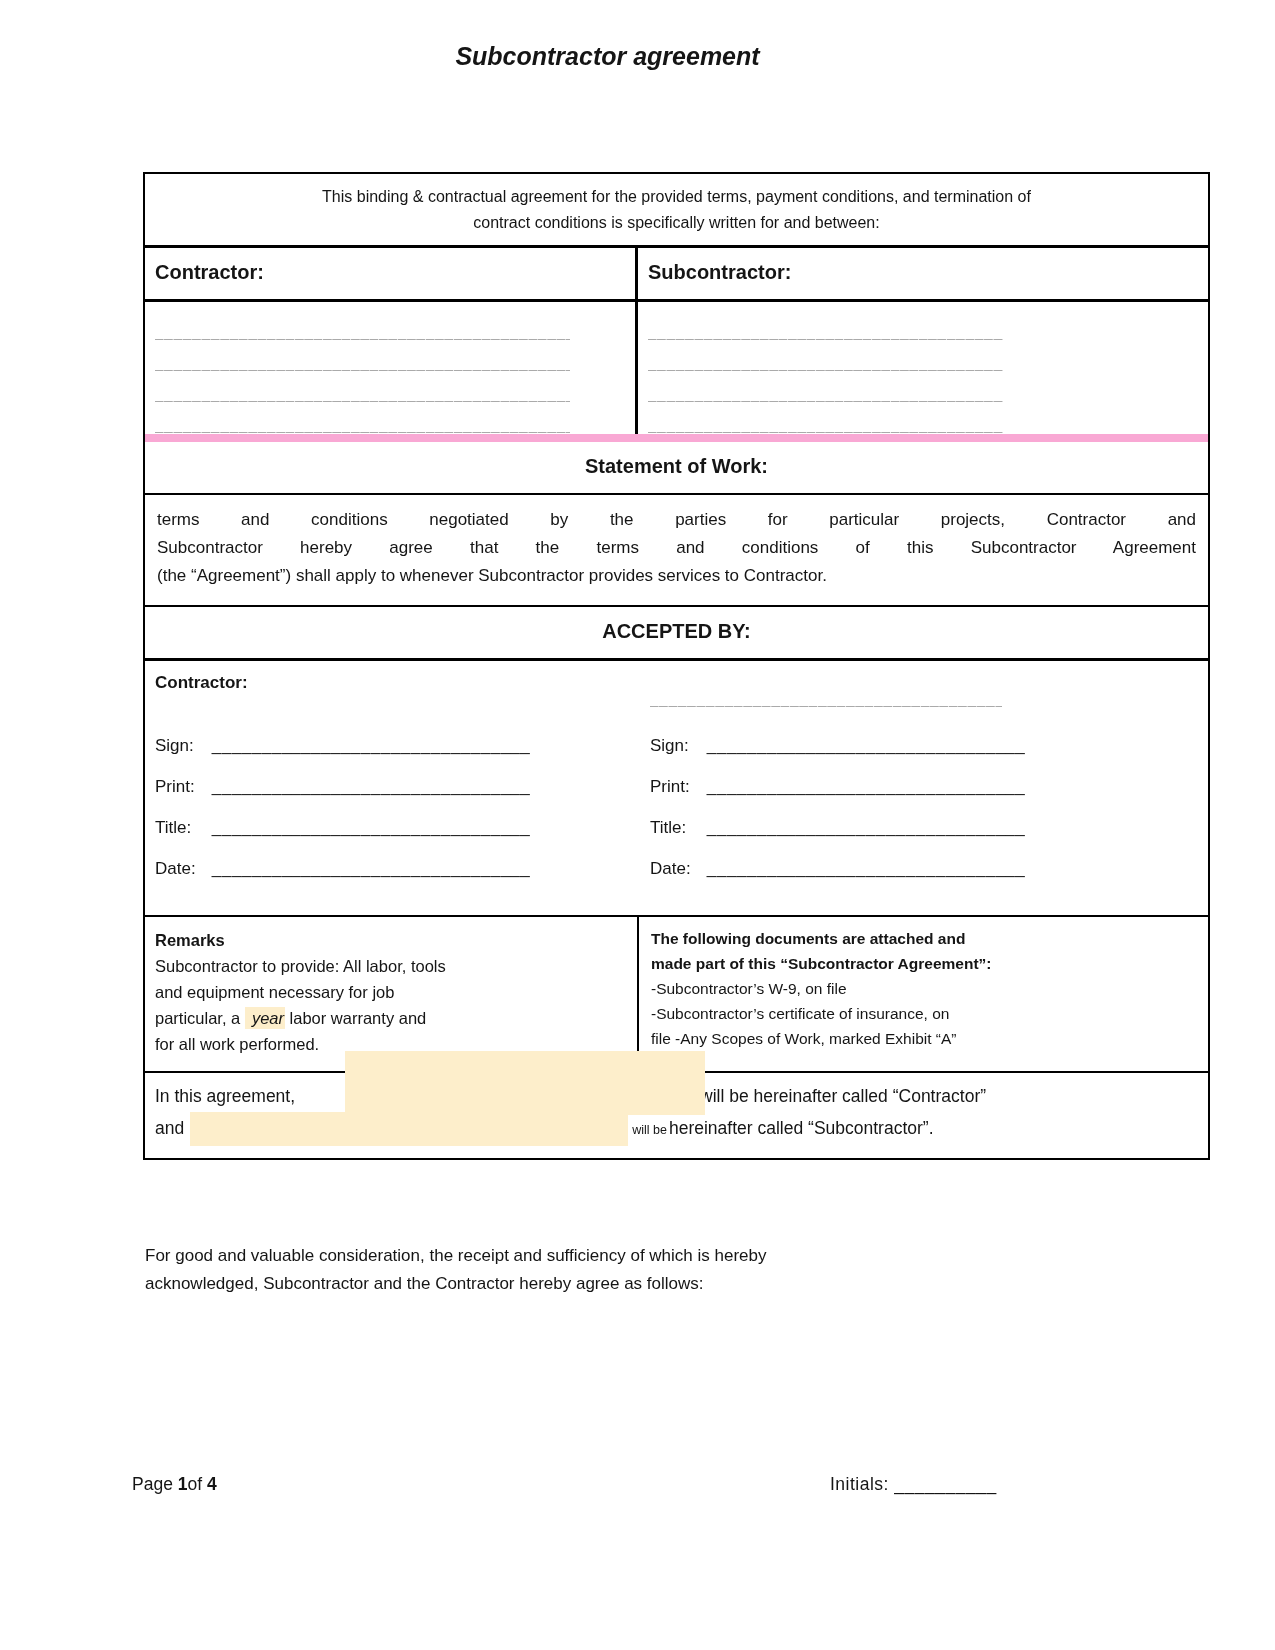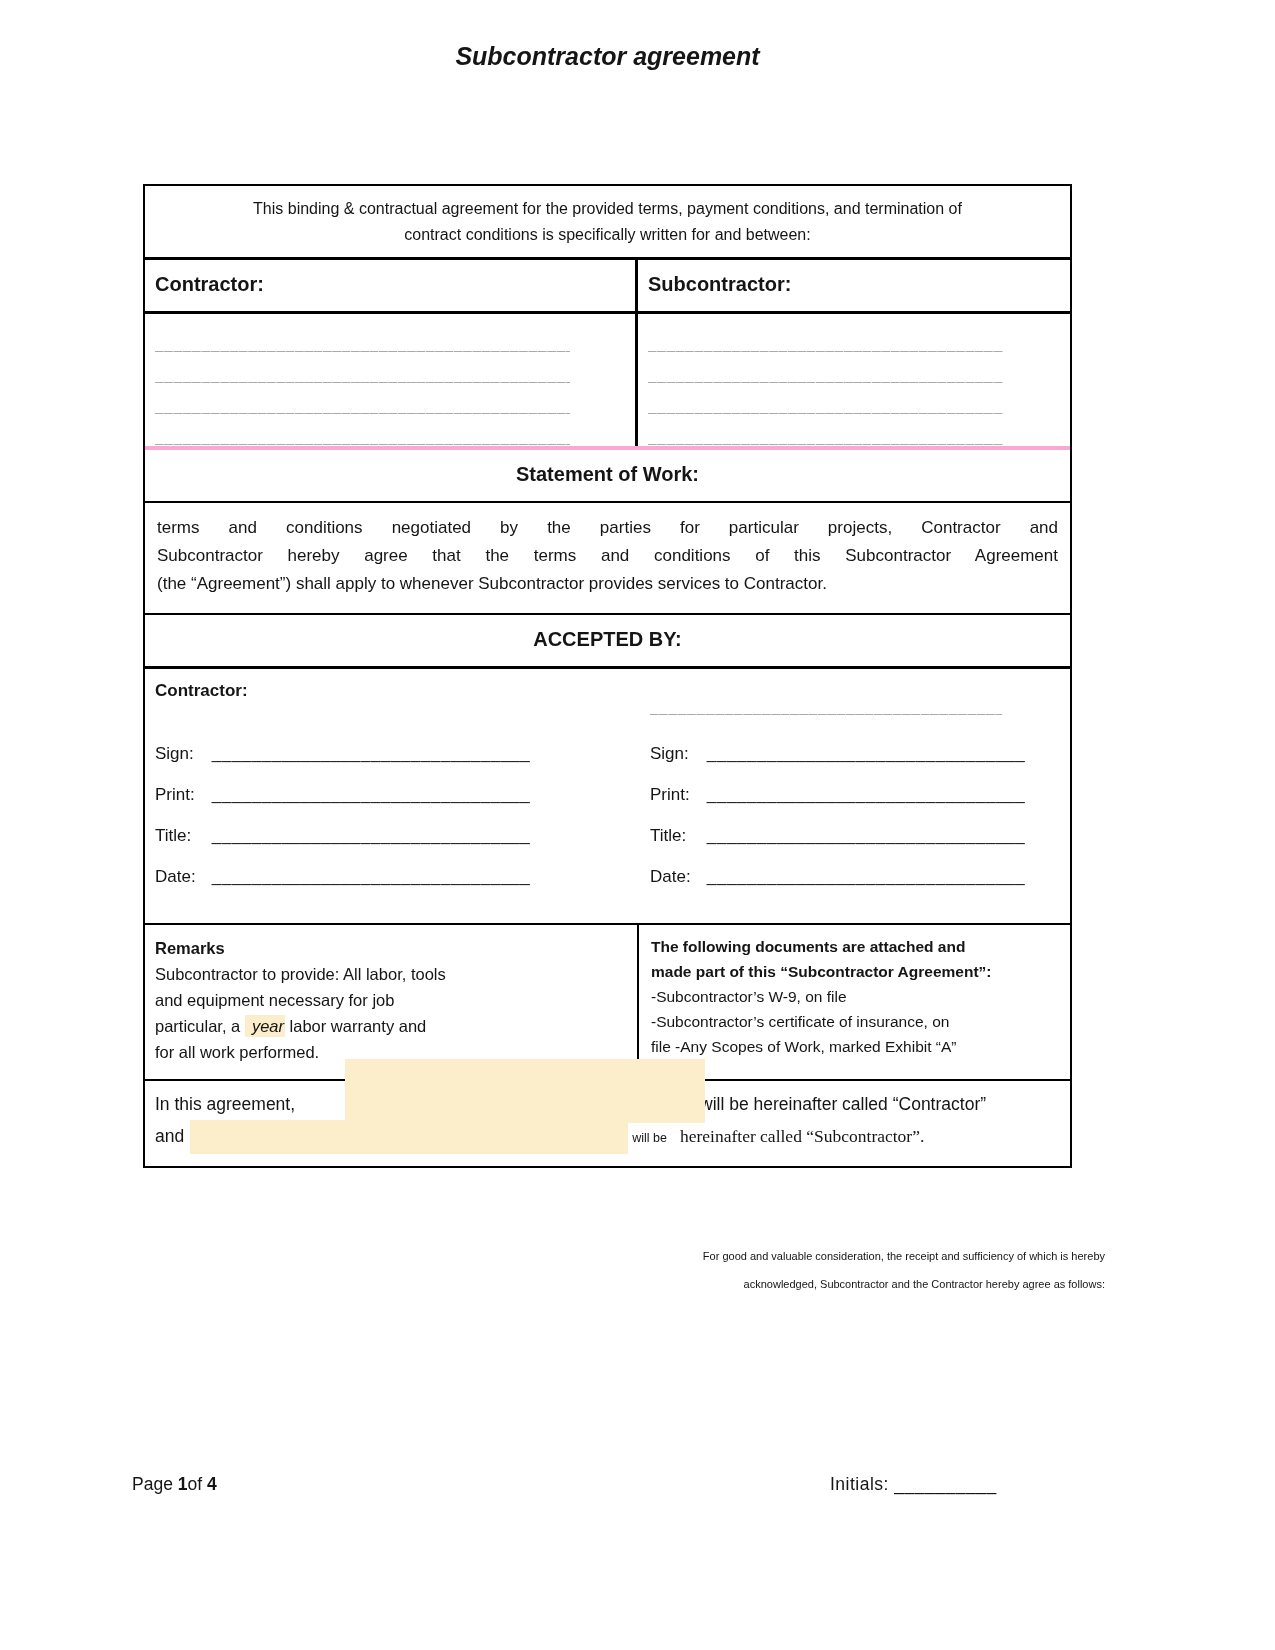--- a/index.html
+++ b/index.html
@@ -1,39 +1,39 @@
 <!DOCTYPE html>
 <html><head>
 <meta charset="utf-8">
 <style>
   html,body{margin:0;padding:0;background:#fff;}
   .page{position:relative;width:1275px;height:1650px;background:#ffffff;
         font-family:"Liberation Sans",sans-serif;color:#151515;overflow:hidden;}
   .doc-title{position:absolute;top:42px;left:143px;width:929px;text-align:center;
              font-size:25px;font-weight:700;font-style:italic;}
-  .tbl{position:absolute;left:143px;top:184px;width:929px;border:2px solid #000;box-sizing:border-box;background:#fff;}
+  .tbl{position:absolute;left:143px;top:172px;width:1067px;border:2px solid #000;box-sizing:border-box;background:#fff;}
   .tbl *{box-sizing:border-box;}
   .row{width:100%;}
   
   .row-intro{padding:10px 6px 9px;text-align:center;font-size:16px;line-height:26px;}
   
   .row-heads{display:flex;border-top:3px solid #000;}
   .row-heads .cl{width:493px;border-right:3px solid #000;padding:13px 10px 15px;}
   .row-heads .cr{flex:1;padding:13px 10px 15px;}
   .party-head{font-size:20px;font-weight:700;}
   
   .row-blanks{display:flex;border-top:3px solid #000;}
   .row-blanks .cl{width:493px;border-right:3px solid #000;padding:7px 10px 1px;}
   .row-blanks .cr{flex:1;padding:7px 10px 1px;}
   .blank-line{height:31px;display:flex;align-items:flex-end;overflow:hidden;
               color:#a6a6a6;font-size:15px;letter-spacing:1px;white-space:nowrap;}
   .row-blanks .cl .blank-line{max-width:415px;}
   .row-blanks .cr .blank-line{max-width:355px;}
   
-  .row-sec{border-top:4px solid #f9a8d4;text-align:center;font-weight:700;font-size:20px;padding:13px 0 15px;}
+  .row-sec{border-top:8px solid #f9a8d4;text-align:center;font-weight:700;font-size:20px;padding:13px 0 15px;}
   .row-sec.thin{border-top:2px solid #000;}
   
   .row-sow{border-top:2px solid #000;padding:11px 12px 15px;font-size:17px;line-height:28px;}
   .jl{text-align:justify;text-align-last:justify;}
   .jl-last{text-align:left;}
   
   .row-sign{border-top:3px solid #000;display:flex;padding:10px 10px 6px;font-size:17px;}
   .sig-l{width:493px;}
   .sig-r{flex:1;padding-left:2px;}
   .sig-head{font-weight:700;height:24px;line-height:24px;}
@@ -50,24 +50,24 @@
   .rem-head{font-weight:700;}
   .rem-r{flex:1;padding:9px 12px 10px;font-size:15.5px;line-height:25px;}
   .att-head{font-weight:700;}
   .hl{background:#fdeecb;padding:2px 1px 2px 7px;font-style:italic;}
   
   .row-naming{border-top:2px solid #000;position:relative;padding:7px 10px 12px;font-size:17.5px;line-height:32px;}
   .blank1{position:absolute;left:200px;top:-22px;width:360px;height:64px;background:#fdeecb;}
   .sp1{display:inline-block;width:405px;}
   .blank2{display:inline-block;width:438px;height:34px;background:#fdeecb;vertical-align:middle;margin:0 4px 0 6px;}
   .small-txt{font-size:12.5px;}
-  .nl2-suffix{margin-left:13px;font-family:Liberation Serif, serif;}
+  .nl2-suffix{margin-left:2px;}
   .nl1,.nl2{white-space:nowrap;}
   
-  .consider{position:absolute;left:145px;top:1242px;width:960px;font-size:11px;line-height:28px;text-align:right;}
+  .consider{position:absolute;left:145px;top:1242px;width:960px;font-size:17px;line-height:28px;}
   
   .footer-page{position:absolute;left:132px;top:1474px;font-size:17.5px;}
   .footer-init{position:absolute;left:830px;top:1474px;font-size:17.5px;letter-spacing:.5px;}
   .b{font-weight:700;}
 </style>
 </head>
 <body>
 
 <div class="page">
 

